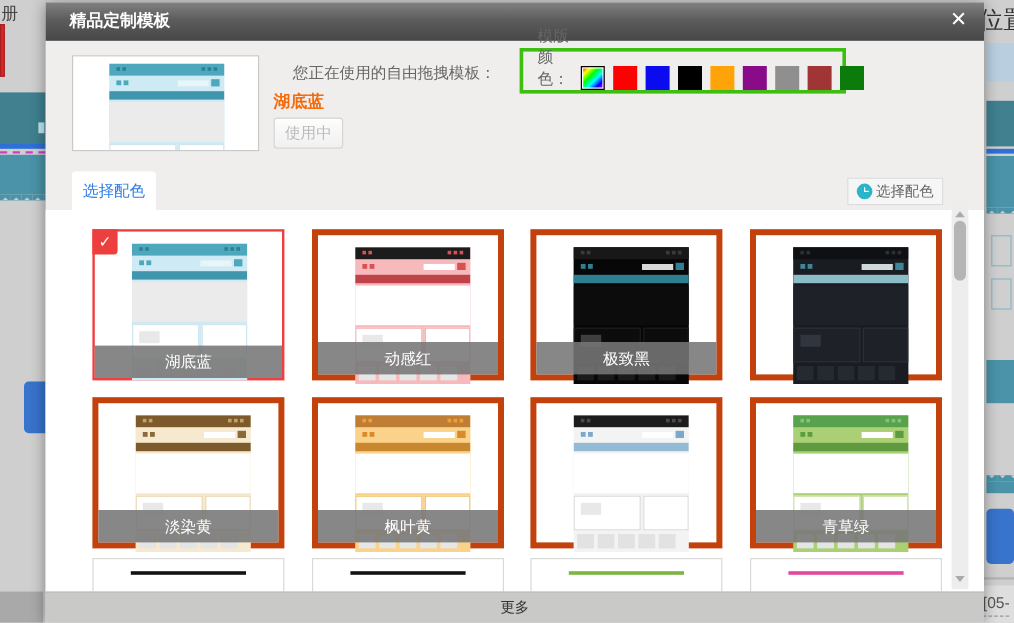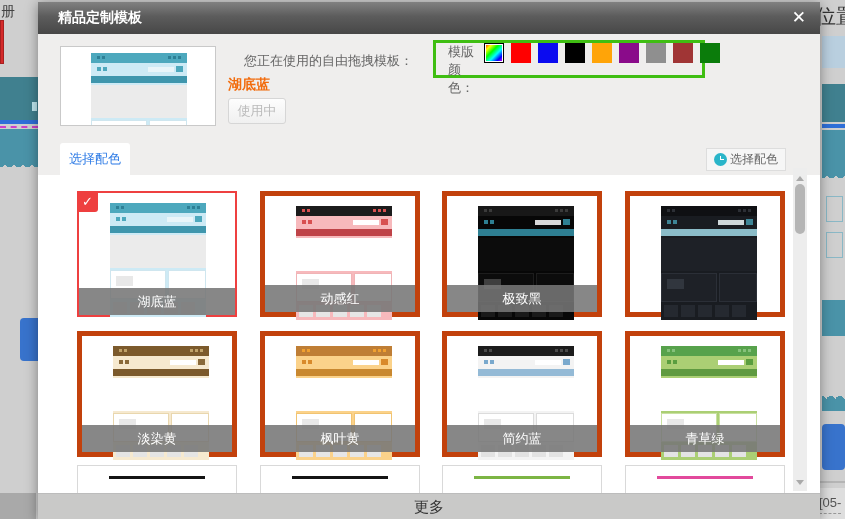--- a/index.html
+++ b/index.html
@@ -43,21 +43,21 @@
   .title{left:20px;top:7px;color:#fff;font-size:14px;font-weight:bold;}
   .close{right:14px;top:5px;color:#fff;font-size:17px;font-weight:bold;cursor:pointer;}
 
   .thumbbox{left:22px;top:44px;width:156px;height:80px;background:#fff;border:1px solid #c9c9c9;overflow:hidden;}
   .thumbbox .mini{position:absolute;left:30px;top:6px;height:90px;}
   .intro{left:190px;top:50px;font-size:13px;color:#666;margin-left:16px;}
   .cur-name{left:190px;top:74px;font-size:14px;font-weight:bold;color:#f26c0d;}
   .inuse{left:190px;top:96px;width:58px;height:26px;background:linear-gradient(#fdfdfd,#f0f0f0);
     border:1px solid #d6d6d6;border-radius:3px;color:#bbb;font-size:13px;text-align:center;line-height:24px;}
 
-  .colorpanel{left:395px;top:38px;width:272px;height:38px;display:flex;align-items:flex-start;gap:7px;padding-left:12px;background:#efeeed;}
+  .colorpanel{left:395px;top:38px;width:272px;height:38px;display:flex;align-items:flex-end;gap:7px;padding-left:12px;background:#efeeed;}
   .cp-label{font-size:13px;color:#666;margin-right:3px;}
   .swatch{width:20px;height:20px;flex:0 0 auto;}
   .swatch.rainbow{background:linear-gradient(135deg,#f00 0%,#ff0 20%,#0f0 40%,#0ff 60%,#00f 80%,#f0f 100%);}
   .swatch.selected{border:1px solid #000;box-shadow:inset 0 0 0 1px #fff;}
 
   .tab{left:22px;top:141px;width:70px;height:33px;background:#fff;border-radius:3px 3px 0 0;
     text-align:center;line-height:32px;font-size:13px;color:#2f7ce6;}
   .history{right:34px;top:146px;height:23px;background:#f6f6f6;border:1px solid #ddd;
     display:flex;align-items:center;gap:3px;padding:0 7px;font-size:12px;color:#666;}
   .clock{position:relative;width:13px;height:13px;background:#2ab5c9;border-radius:50%;flex:0 0 auto;}
@@ -97,21 +97,21 @@
   .m-two .b1{position:relative;flex:0 0 56px;background:var(--box);border:1px solid var(--boxBorder);}
   .m-two .b1 i{position:absolute;left:5px;top:5px;width:17px;height:10px;background:var(--innerSq,#e8e8e8);}
   .m-two .b2{flex:1;background:var(--box);border:1px solid var(--boxBorder);}
   .m-bot{display:flex;gap:3px;padding:3px 0 0 3px;}
   .m-bot i{width:14px;height:12px;background:var(--sq);}
 
   .partial-card{position:absolute;top:290px;width:160px;height:60px;background:#fff;border:1px solid #d9d9d9;cursor:pointer;}
   .partial-card .strip{margin:10px auto 0;width:96px;height:3px;}
 
   .footer{left:0;top:491px;width:782px;height:26px;background:#c9c9c8;border-top:1px solid #bcbcbc;
-    text-align:center;font-size:15px;color:#333;line-height:25px;cursor:pointer;}
+    text-align:center;font-size:12px;color:#333;line-height:25px;cursor:pointer;}
 </style>
 </head>
 <body>
 
 <div class="stage">
 
   <div class="abs bg-char" style="left:1px;top:3px">册</div>
   <div class="abs bg-red-bar"></div>
   <div class="abs bg-teal1">
       <i></i>
@@ -420,21 +420,20 @@
             </div>
       <div class="m-bot">
               <i></i>
               <i></i>
               <i></i>
               <i></i>
               <i></i>
             </div>
     </div>
 
-    <div class="card-label"><span>简约蓝</span></div>
   </div>
         <div class="card" style="left: 587px; top: 156px; --body: #abcf74; --topbar: #57a24c; --dots: #85c17b; --nav: #5f9a40; --hero: #ffffff; --box: #ffffff; --boxBorder: #c9e0a2; --accent: #5a9e3f; --pill: #ffffff; --sq: #e4e4e4;">
     <div class="mini">
       <div class="m-top">
               <i class="d1"></i>
               <i class="d2"></i>
               <i class="r1"></i>
               <i class="r2"></i>
               <i class="r3"></i>
             </div>

